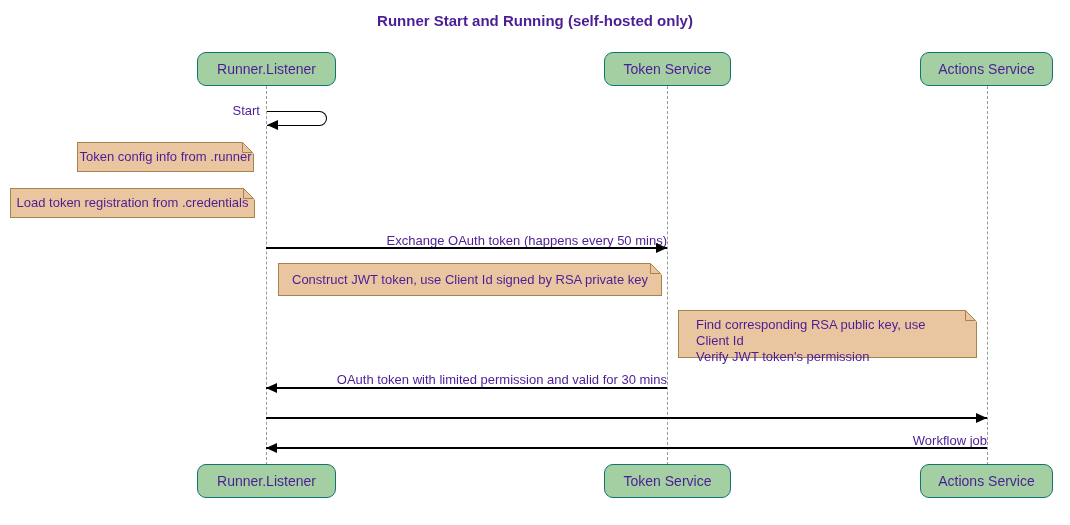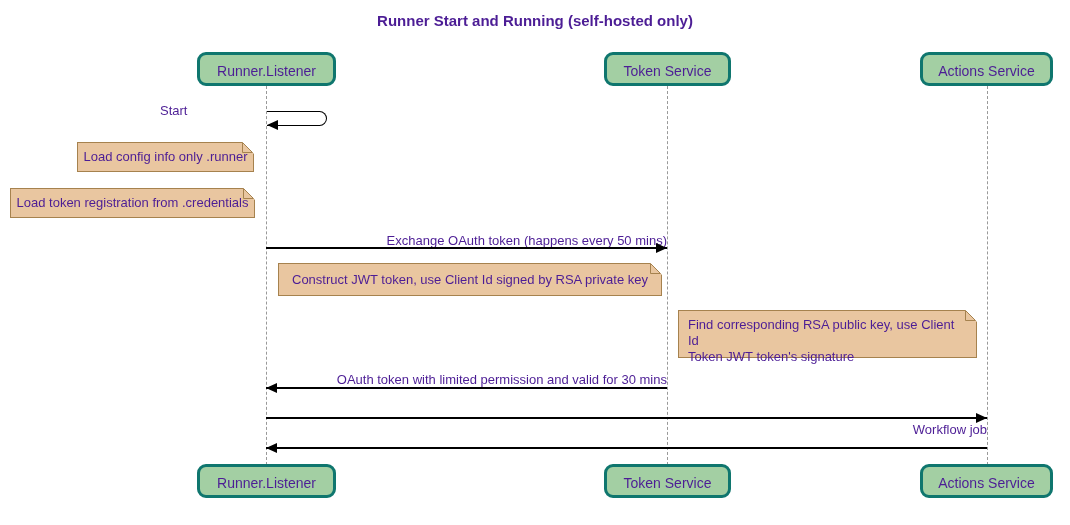--- a/index.html
+++ b/index.html
@@ -15,41 +15,41 @@
     position:absolute;left:0;top:12px;width:1070px;
     text-align:center;font-size:15px;font-weight:bold;
   }
   .lifeline{
     position:absolute;width:0;
     border-left:1px dashed #999999;
   }
   .participant{
     position:absolute;height:34px;
     background:#A3CFA3;
-    border:3px solid #0f766e;
+    border:1px solid #0f766e;
     border-radius:9px;
     box-sizing:border-box;
     text-align:center;
     line-height:32px;
     font-size:14px;
   }
   .note{
     position:absolute;
     background:#E9C6A0;
     border:1px solid #A6824E;
     box-sizing:border-box;
     font-size:13px;
     text-align:center;
   }
   .note .note-fold{
     position:absolute;top:-1px;right:-1px;
   }
   .note.multiline{
     text-align:left;
-    padding:6px 9px;
+    padding:6px 17px;
     line-height:16px;
   }
   .msg-label{
     position:absolute;
     font-size:13px;
     text-align:right;
     white-space:nowrap;
   }
   .msg-line{
     position:absolute;height:1.5px;background:#000;
@@ -68,20 +68,21 @@
   }
   .self-loop{
     position:absolute;
     border:1.5px solid #000;
     border-left:none;
     border-radius:0 9px 9px 0;
   }
   .self-label{
     position:absolute;
     font-size:13px;
+    text-align:right;
     white-space:nowrap;
   }
 </style>
 </head>
 <body>
 
 <div class="stage">
 
   <div class="title">Runner Start and Running (self-hosted only)</div>
 
@@ -97,26 +98,26 @@
   <div class="msg-line" style="left:266px;top:247px;width:401px"></div>
   <div class="arrow-right" style="left:656px;top:243px"></div>
 
   <div class="msg-label" style="left:267px;top:372px;width:400px">OAuth token with limited permission and valid for 30 mins</div>
   <div class="msg-line" style="left:266px;top:387px;width:401px"></div>
   <div class="arrow-left" style="left:266px;top:383px"></div>
 
   <div class="msg-line" style="left:266px;top:417px;width:721px"></div>
   <div class="arrow-right" style="left:976px;top:413px"></div>
 
-  <div class="msg-label" style="left:266px;top:422px;width:721px">Workflow job</div>
+  <div class="msg-label" style="left:266px;top:433px;width:721px">Workflow job</div>
   <div class="msg-line" style="left:266px;top:447px;width:721px"></div>
   <div class="arrow-left" style="left:266px;top:443px"></div>
 
   <div class="note" style="left:77px;top:142px;width:177px;height:30px;line-height:28px">
-    <span>Load config info only .runner</span>
+    <span>Token config info from .runner</span>
     <svg class="note-fold" width="12" height="12" viewBox="0 0 12 12">
       <path d="M0 0 L12 0 L12 12 Z" fill="#ffffff"></path>
       <path d="M0.5 0.5 L10.5 10.5 L0.5 10.5 Z" fill="#E9C6A0" stroke="#A6824E" stroke-width="1"></path>
     </svg>
   </div>
 
   <div class="note" style="left:10px;top:188px;width:245px;height:30px;line-height:28px">
     <span>Load token registration from .credentials</span>
     <svg class="note-fold" width="12" height="12" viewBox="0 0 12 12">
       <path d="M0 0 L12 0 L12 12 Z" fill="#ffffff"></path>
@@ -127,21 +128,21 @@
   <div class="note" style="left:278px;top:263px;width:384px;height:33px;line-height:31px">
     <span>Construct JWT token, use Client Id signed by RSA private key</span>
     <svg class="note-fold" width="12" height="12" viewBox="0 0 12 12">
       <path d="M0 0 L12 0 L12 12 Z" fill="#ffffff"></path>
       <path d="M0.5 0.5 L10.5 10.5 L0.5 10.5 Z" fill="#E9C6A0" stroke="#A6824E" stroke-width="1"></path>
     </svg>
   </div>
 
   <div class="note multiline" style="left:678px;top:310px;width:299px;height:48px">
     <div>Find corresponding RSA public key, use Client Id</div>
-    <div>Token JWT token's signature</div>
+    <div>Verify JWT token's permission</div>
     <svg class="note-fold" width="12" height="12" viewBox="0 0 12 12">
       <path d="M0 0 L12 0 L12 12 Z" fill="#ffffff"></path>
       <path d="M0.5 0.5 L10.5 10.5 L0.5 10.5 Z" fill="#E9C6A0" stroke="#A6824E" stroke-width="1"></path>
     </svg>
   </div>
 
   <div class="participant" style="left:197px;top:52px;width:139px">Runner.Listener</div>
   <div class="participant" style="left:604px;top:52px;width:127px">Token Service</div>
   <div class="participant" style="left:920px;top:52px;width:133px">Actions Service</div>
 

